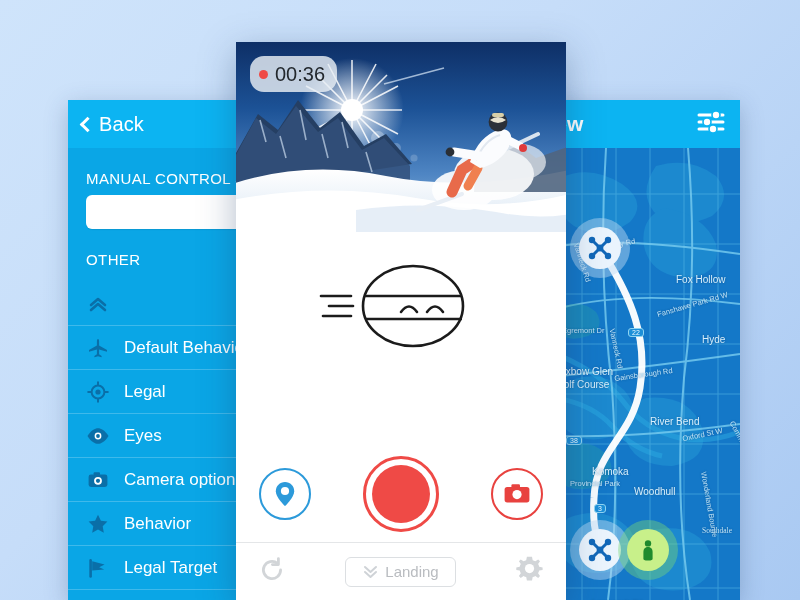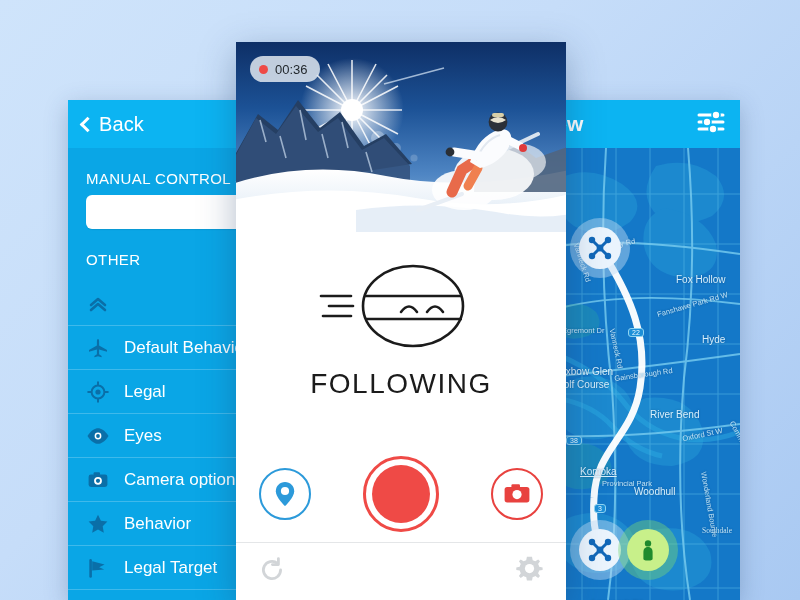--- a/index.html
+++ b/index.html
@@ -110,23 +110,23 @@
     overflow:hidden;
     display:flex; flex-direction:column;
   }
   .video {
     position:relative; height: 190px; overflow:hidden;
     background: linear-gradient(to bottom, #13386f 0%, #2a63a8 35%, #6fa2d8 62%, #cfe0ef 100%);
   }
   .timer-pill {
     position:absolute; left: 14px; top: 14px; z-index:6;
     background: rgba(232,238,244,0.82);
-    border-radius: 14px; height:26px; padding: 0 12px 0 9px;
+    border-radius: 14px; height:36px; padding: 0 12px 0 9px;
     display:flex; align-items:center; gap:7px;
-    font-size:13px; color:#23282d;
+    font-size:20px; color:#23282d;
   }
   .rec-dot { width:9px; height:9px; border-radius:50%; background:#ef4a46; }
   .mode-area {
     flex:1; display:flex; flex-direction:column;
     align-items:center; justify-content:flex-start; padding-top: 28px;
   }
   .mode-label {
     font-size: 28px; letter-spacing: 1.5px; color:#1b1b1b; margin-top: 16px;
     font-weight:400;
   }
@@ -308,25 +308,25 @@
       <div class="map-label" style="left:36px;  top:92px;  transform:rotate(-10deg);">Medway Rd</div>
       <div class="map-label" style="left:2px;   top:110px; transform:rotate(72deg);">Vanneck Rd</div>
       <div class="map-label big" style="left:116px; top:126px;text-align:center;">Fox Hollow</div>
       <div class="map-label" style="left:96px;  top:152px; transform:rotate(-16deg);">Fanshawe Park Rd W</div>
       <div class="map-label" style="left:2px;   top:178px;">Egremont Dr</div>
       <div class="map-label big" style="left:142px; top:186px;">Hyde</div>
       <div class="map-label big" style="left:-2px; top:218px;">Oxbow Glen</div>
       <div class="map-label big" style="left:-4px; top:231px;">Golf Course</div>
       <div class="map-label" style="left:54px;  top:222px; transform:rotate(-8deg);">Gainsborough Rd</div>
       <div class="map-label" style="left:36px;  top:196px; transform:rotate(78deg);">Vanneck Rd</div>
-      <div class="map-label big" style="left:90px;  top:261px;">River Bend</div>
+      <div class="map-label big" style="left:90px;  top:268px;">River Bend</div>
       <div class="map-label" style="left:122px; top:282px; transform:rotate(-12deg);">Oxford St W</div>
       <div class="map-label" style="left:158px; top:292px; transform:rotate(62deg);">Commissioners</div>
-      <div class="map-label big" style="left:20px;  top:318px;text-decoration:underline;">Komoka</div>
-      <div class="map-label" style="left:10px;  top:331px;margin-left:32px;">Provincial Park</div>
+      <div class="map-label big" style="left:32px;  top:318px;">Komoka</div>
+      <div class="map-label" style="left:10px;  top:331px;">Provincial Park</div>
       <div class="map-label big" style="left:74px;  top:338px;">Woodhull</div>
       <div class="map-label" style="left:116px; top:352px; transform:rotate(80deg);">Wonderland Bourne</div>
       <div class="map-label" style="left:142px; top:378px;font-family:Liberation Serif, serif;">Southdale</div>
       <div class="map-label" style="left:32px;  top:450px;">Longwoods Rd</div>
 
     </div>
 
     <div>
       <div class="hw-badge" style="left:68px; top:180px;">22</div>
       <div class="hw-badge" style="left:6px;  top:288px;">38</div>
@@ -469,21 +469,20 @@
       </g>
 
       <ellipse cx="96" cy="46" rx="50" ry="40" fill="none" stroke="#1b1b1b" stroke-width="2.6"></ellipse>
 
       <path d="M47.5 36 L145 36" stroke="#1b1b1b" stroke-width="2.6"></path>
       <path d="M48 59 L145 59" stroke="#1b1b1b" stroke-width="2.6"></path>
 
       <path d="M84 52 q8 -11 16 0" fill="none" stroke="#1b1b1b" stroke-width="2.6" stroke-linecap="round"></path>
       <path d="M110 52 q8 -11 16 0" fill="none" stroke="#1b1b1b" stroke-width="2.6" stroke-linecap="round"></path>
     </svg>
-    <div class="mode-label">FOLLOWING</div>
   </div>
 
   <div class="ctrl-row">
     <div class="ctrl-btn btn-loc">
       <svg width="24" height="28" viewBox="0 0 24 28">
         <path d="M12 2 C6.8 2 2.8 6 2.8 11.2 C2.8 17.6 12 26 12 26 C12 26 21.2 17.6 21.2 11.2 C21.2 6 17.2 2 12 2 Z" fill="#2c9ada"></path>
         <circle cx="12" cy="11" r="4.1" fill="#ffffff"></circle>
       </svg>
     </div>
 
@@ -501,20 +500,27 @@
   </div>
 
   <div class="bottom-bar">
     <div style="cursor:pointer;">
       <svg width="28" height="28" viewBox="0 0 28 28">
         <path d="M22.6 14 A8.6 8.6 0 1 1 19.4 7.3" fill="none" stroke="#d2d5d8" stroke-width="2.8" stroke-linecap="round"></path>
         <path d="M20.4 2.6 L20.4 8.6 L14.4 8.6" fill="none" stroke="#d2d5d8" stroke-width="2.8" stroke-linecap="round" stroke-linejoin="round"></path>
       </svg>
     </div>
 
+    <div class="landing-btn">
+      <svg width="17" height="17" viewBox="0 0 17 17">
+        <path d="M3 4 L8.5 9 L14 4" fill="none" stroke="#cfd3d7" stroke-width="2" stroke-linecap="round" stroke-linejoin="round"></path>
+        <path d="M3 9 L8.5 14 L14 9" fill="none" stroke="#cfd3d7" stroke-width="2" stroke-linecap="round" stroke-linejoin="round"></path>
+      </svg>
+      <span>Landing</span>
+    </div>
 
     <div style="cursor:pointer;">
       <svg width="29" height="29" viewBox="0 0 29 29">
         <path d="M14.5 1.8 L17 1.8 L17.7 5.2 A9.6 9.6 0 0 1 20.3 6.3 L23.2 4.4 L25 6.2 L23.1 9.1 A9.6 9.6 0 0 1 24.2 11.7 L27.6 12.4 L27.6 14.9 L24.2 15.6 A9.6 9.6 0 0 1 23.1 18.2 L25 21.1 L23.2 22.9 L20.3 21 A9.6 9.6 0 0 1 17.7 22.1 L17 25.5 L14.5 25.5 L11.9 25.5 L11.2 22.1 A9.6 9.6 0 0 1 8.6 21 L5.7 22.9 L3.9 21.1 L5.8 18.2 A9.6 9.6 0 0 1 4.7 15.6 L1.3 14.9 L1.3 12.4 L4.7 11.7 A9.6 9.6 0 0 1 5.8 9.1 L3.9 6.2 L5.7 4.4 L8.6 6.3 A9.6 9.6 0 0 1 11.2 5.2 L11.9 1.8 Z" fill="#d2d5d8"></path>
         <circle cx="14.5" cy="13.6" r="4.6" fill="#ffffff"></circle>
       </svg>
     </div>
   </div>
 </div>
 

